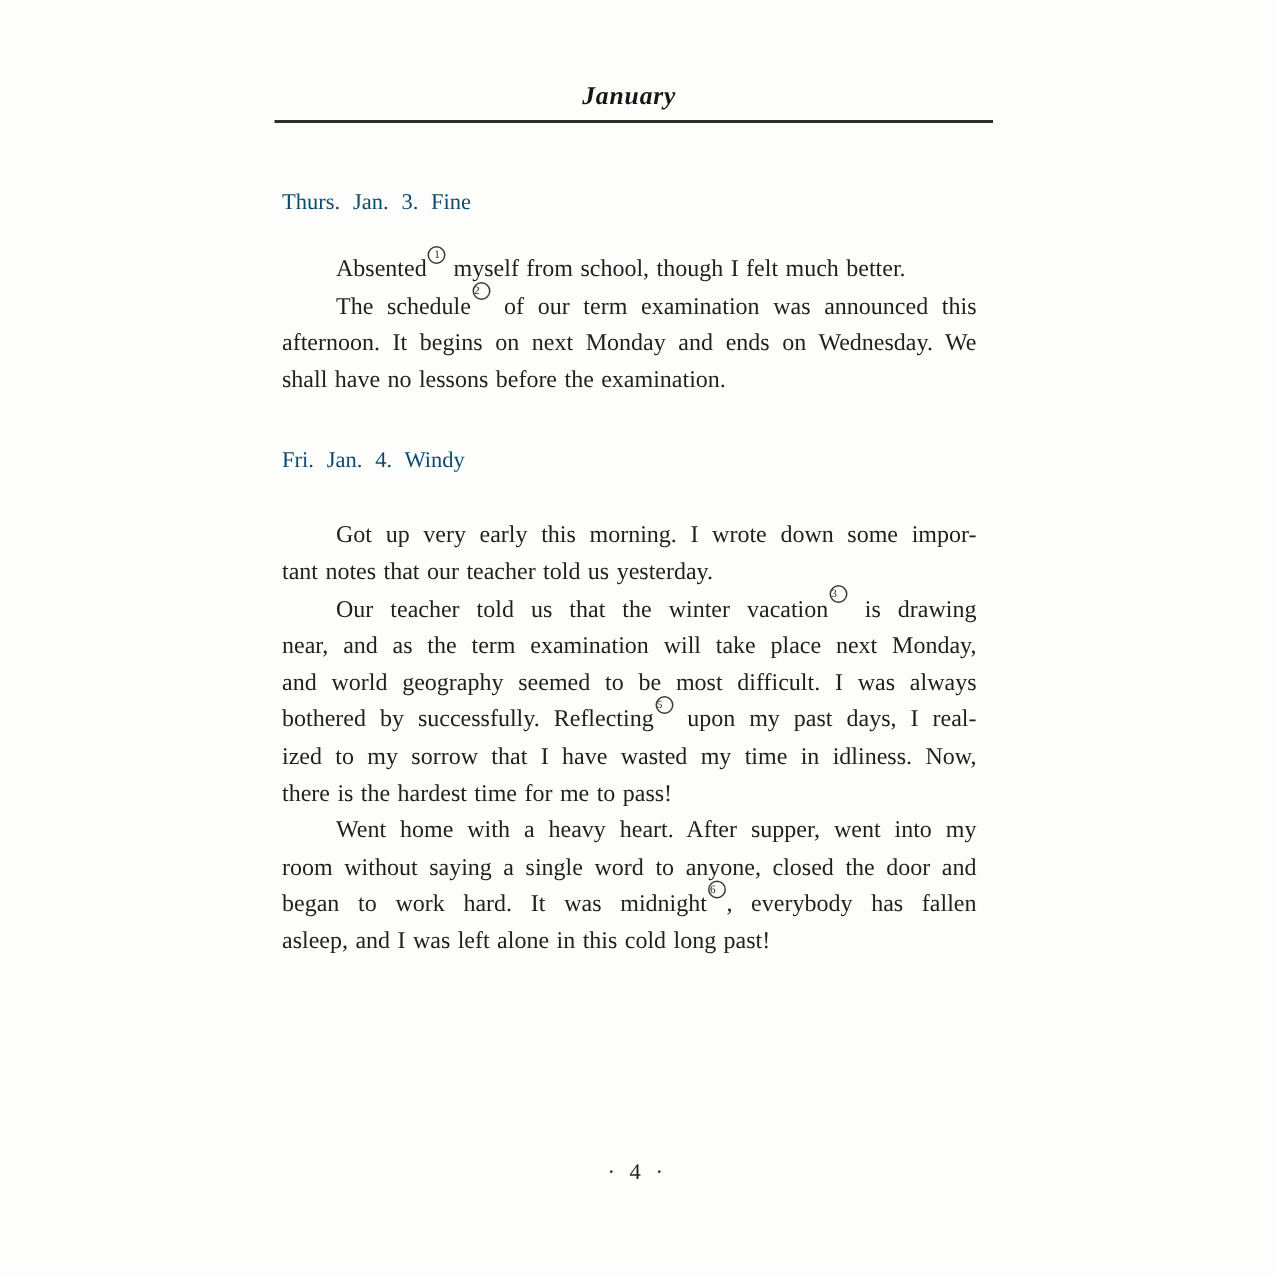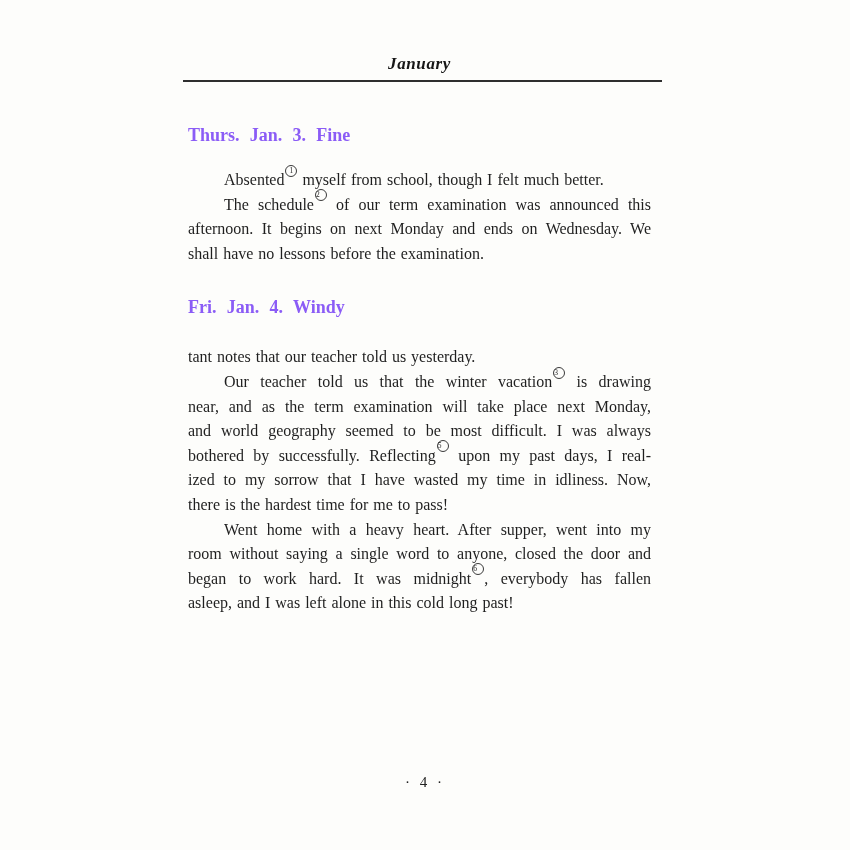--- a/index.html
+++ b/index.html
@@ -29,25 +29,25 @@
     color: #161616;
   }
   .head-rule {
     margin-top: 6px;
     margin-left: -5px;
     margin-right: -11px;
     border-bottom: 2px solid #2e2e2e;
   }
   .entry-heading {
     margin: 42px 0 22px 0;
-    font-size: 18px;
+    font-size: 15px;
     line-height: 22px;
-    font-weight: bold;
+    font-weight: normal;
     word-spacing: 0.32em;
-    color: #8b5cf6;
+    color: #0c4a6e;
   }
   .entry + .entry .entry-heading {
     margin-top: 30px;
     margin-bottom: 27px;
   }
   .para {
     margin: 0;
     font-size: 16px;
     line-height: 24.6px;
     text-align: justify;
@@ -96,20 +96,21 @@
         </p>
         <p class="para">
           <span class="line first">The schedule<sup class="note">2</sup> of our term examination was announced this</span>
           <span class="line">afternoon. It begins on next Monday and ends on Wednesday. We</span>
           <span class="line last">shall have no lessons before the examination.</span>
         </p>
       </section>
       <section class="entry">
         <h2 class="entry-heading">Fri. Jan. 4. Windy</h2>
         <p class="para">
+          <span class="line first">Got up very early this morning. I wrote down some impor-</span>
           <span class="line last">tant notes that our teacher told us yesterday.</span>
         </p>
         <p class="para">
           <span class="line first">Our teacher told us that the winter vacation<sup class="note">3</sup> is drawing</span>
           <span class="line">near, and as the term examination will take place next Monday,</span>
           <span class="line">and world geography seemed to be most difficult. I was always</span>
           <span class="line">bothered by successfully. Reflecting<sup class="note">5</sup> upon my past days, I real-</span>
           <span class="line">ized to my sorrow that I have wasted my time in idliness. Now,</span>
           <span class="line last">there is the hardest time for me to pass!</span>
         </p>

